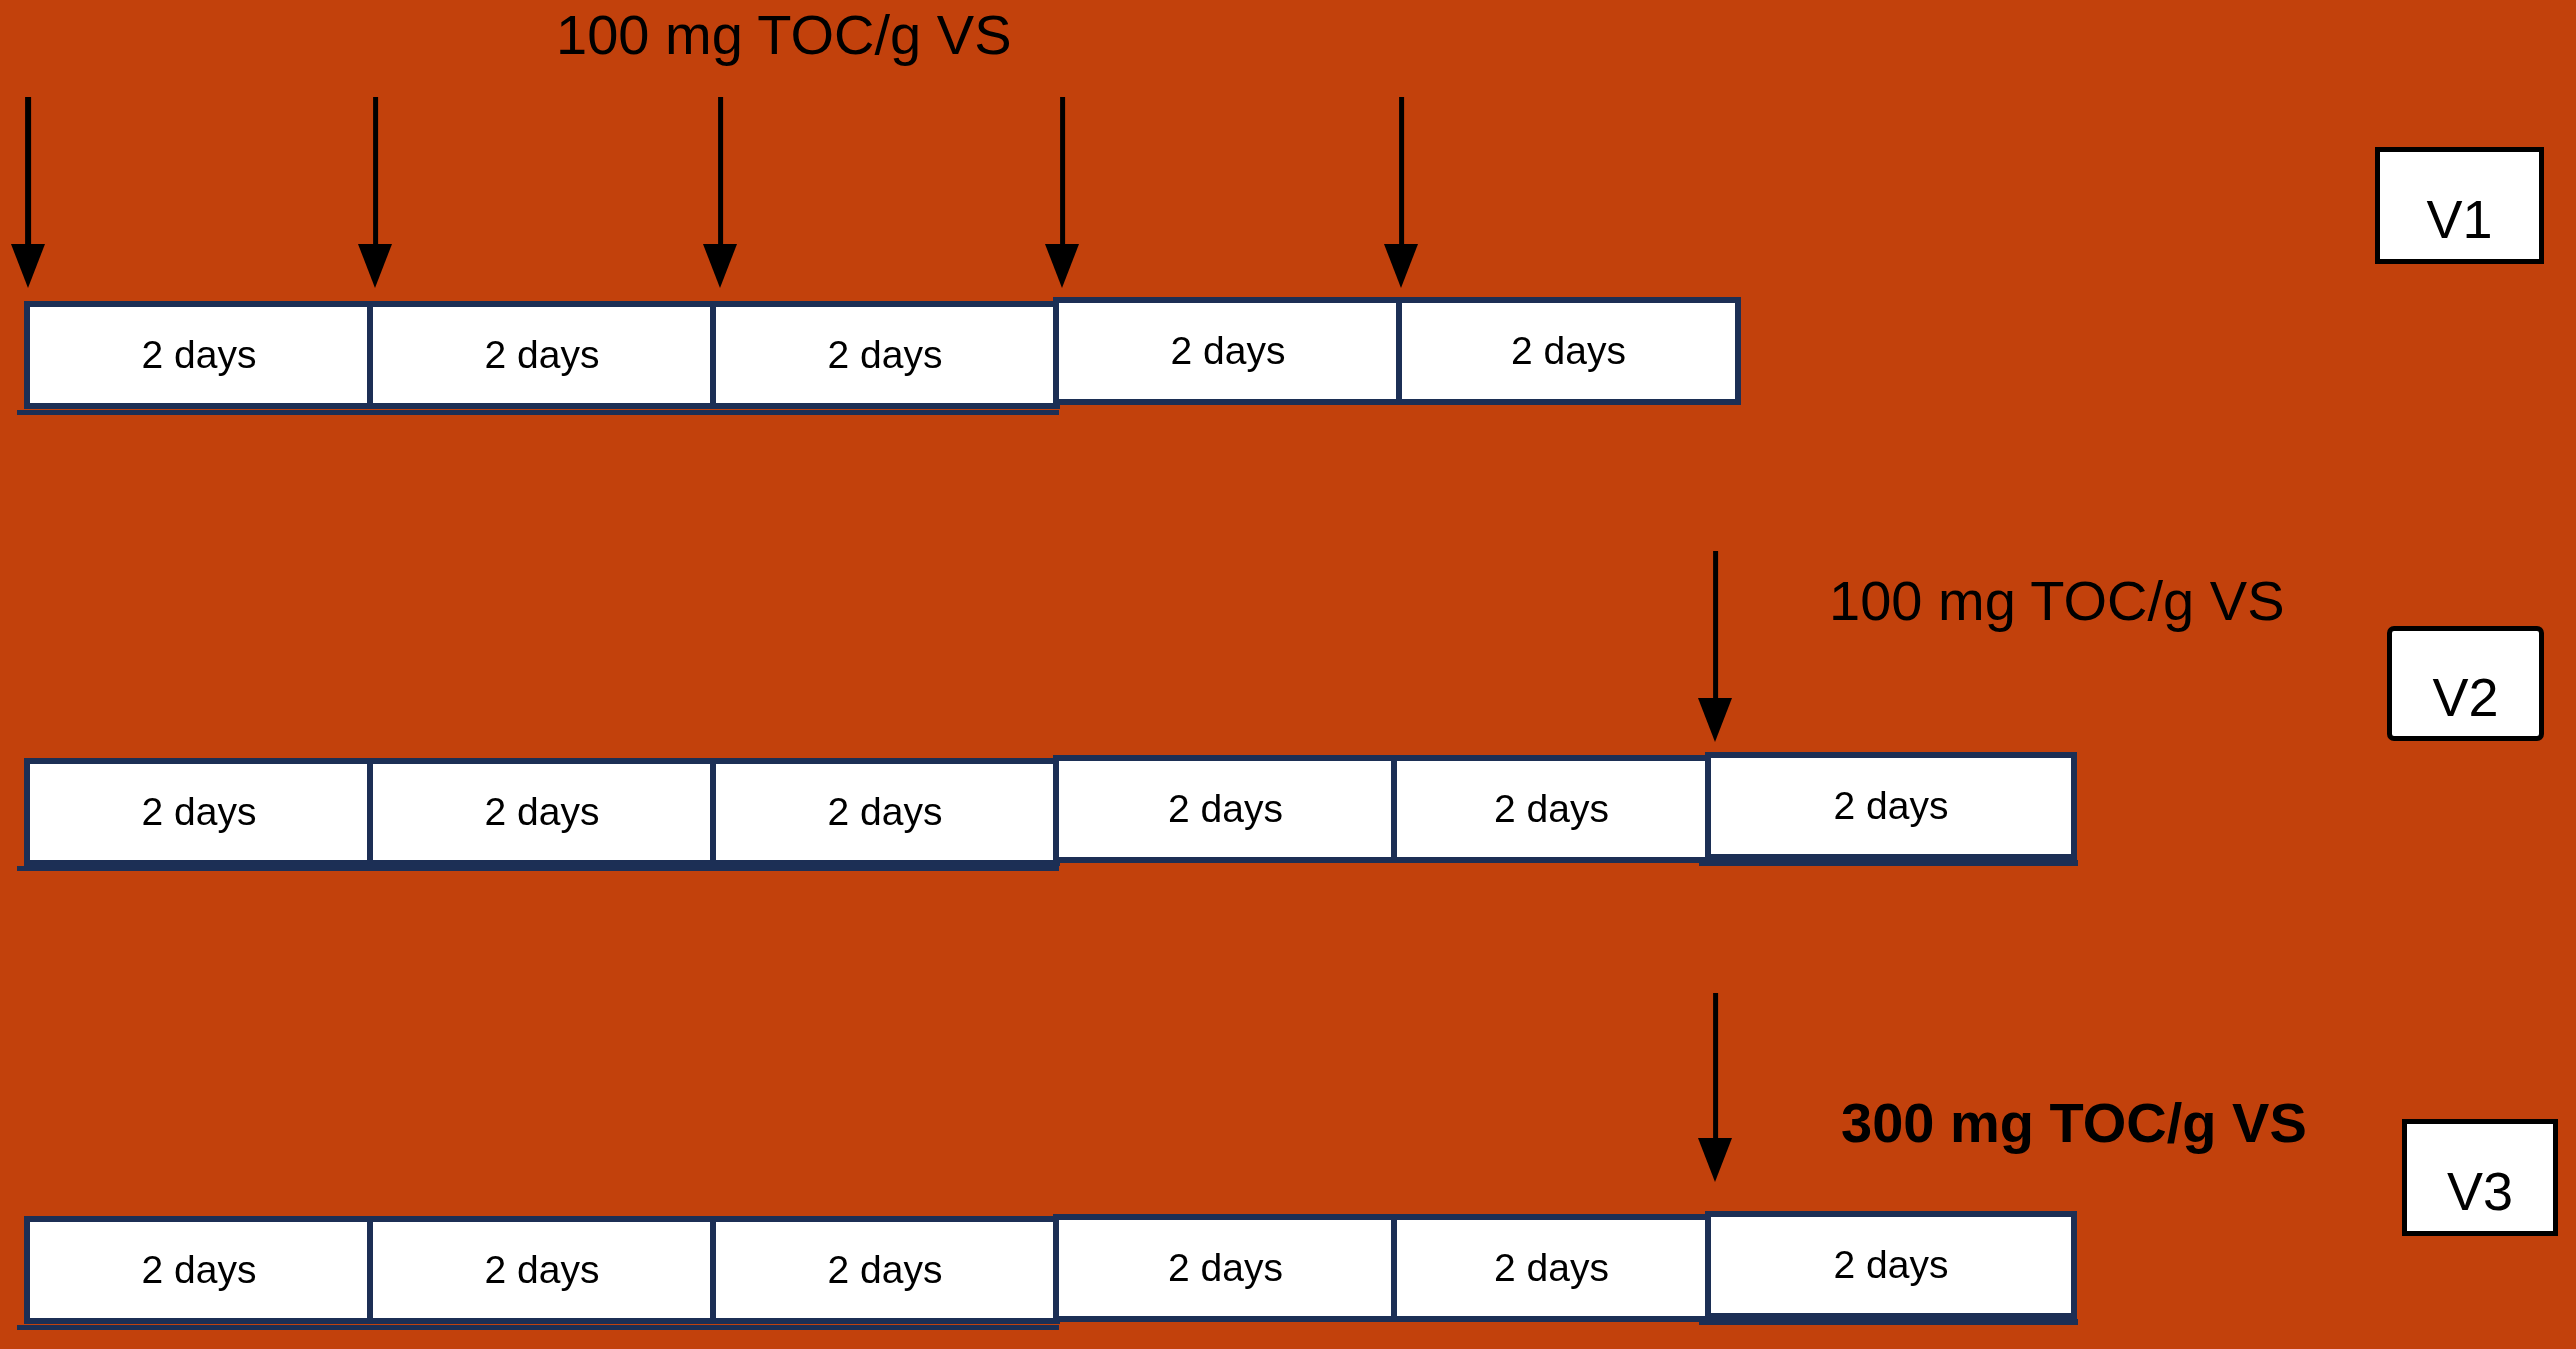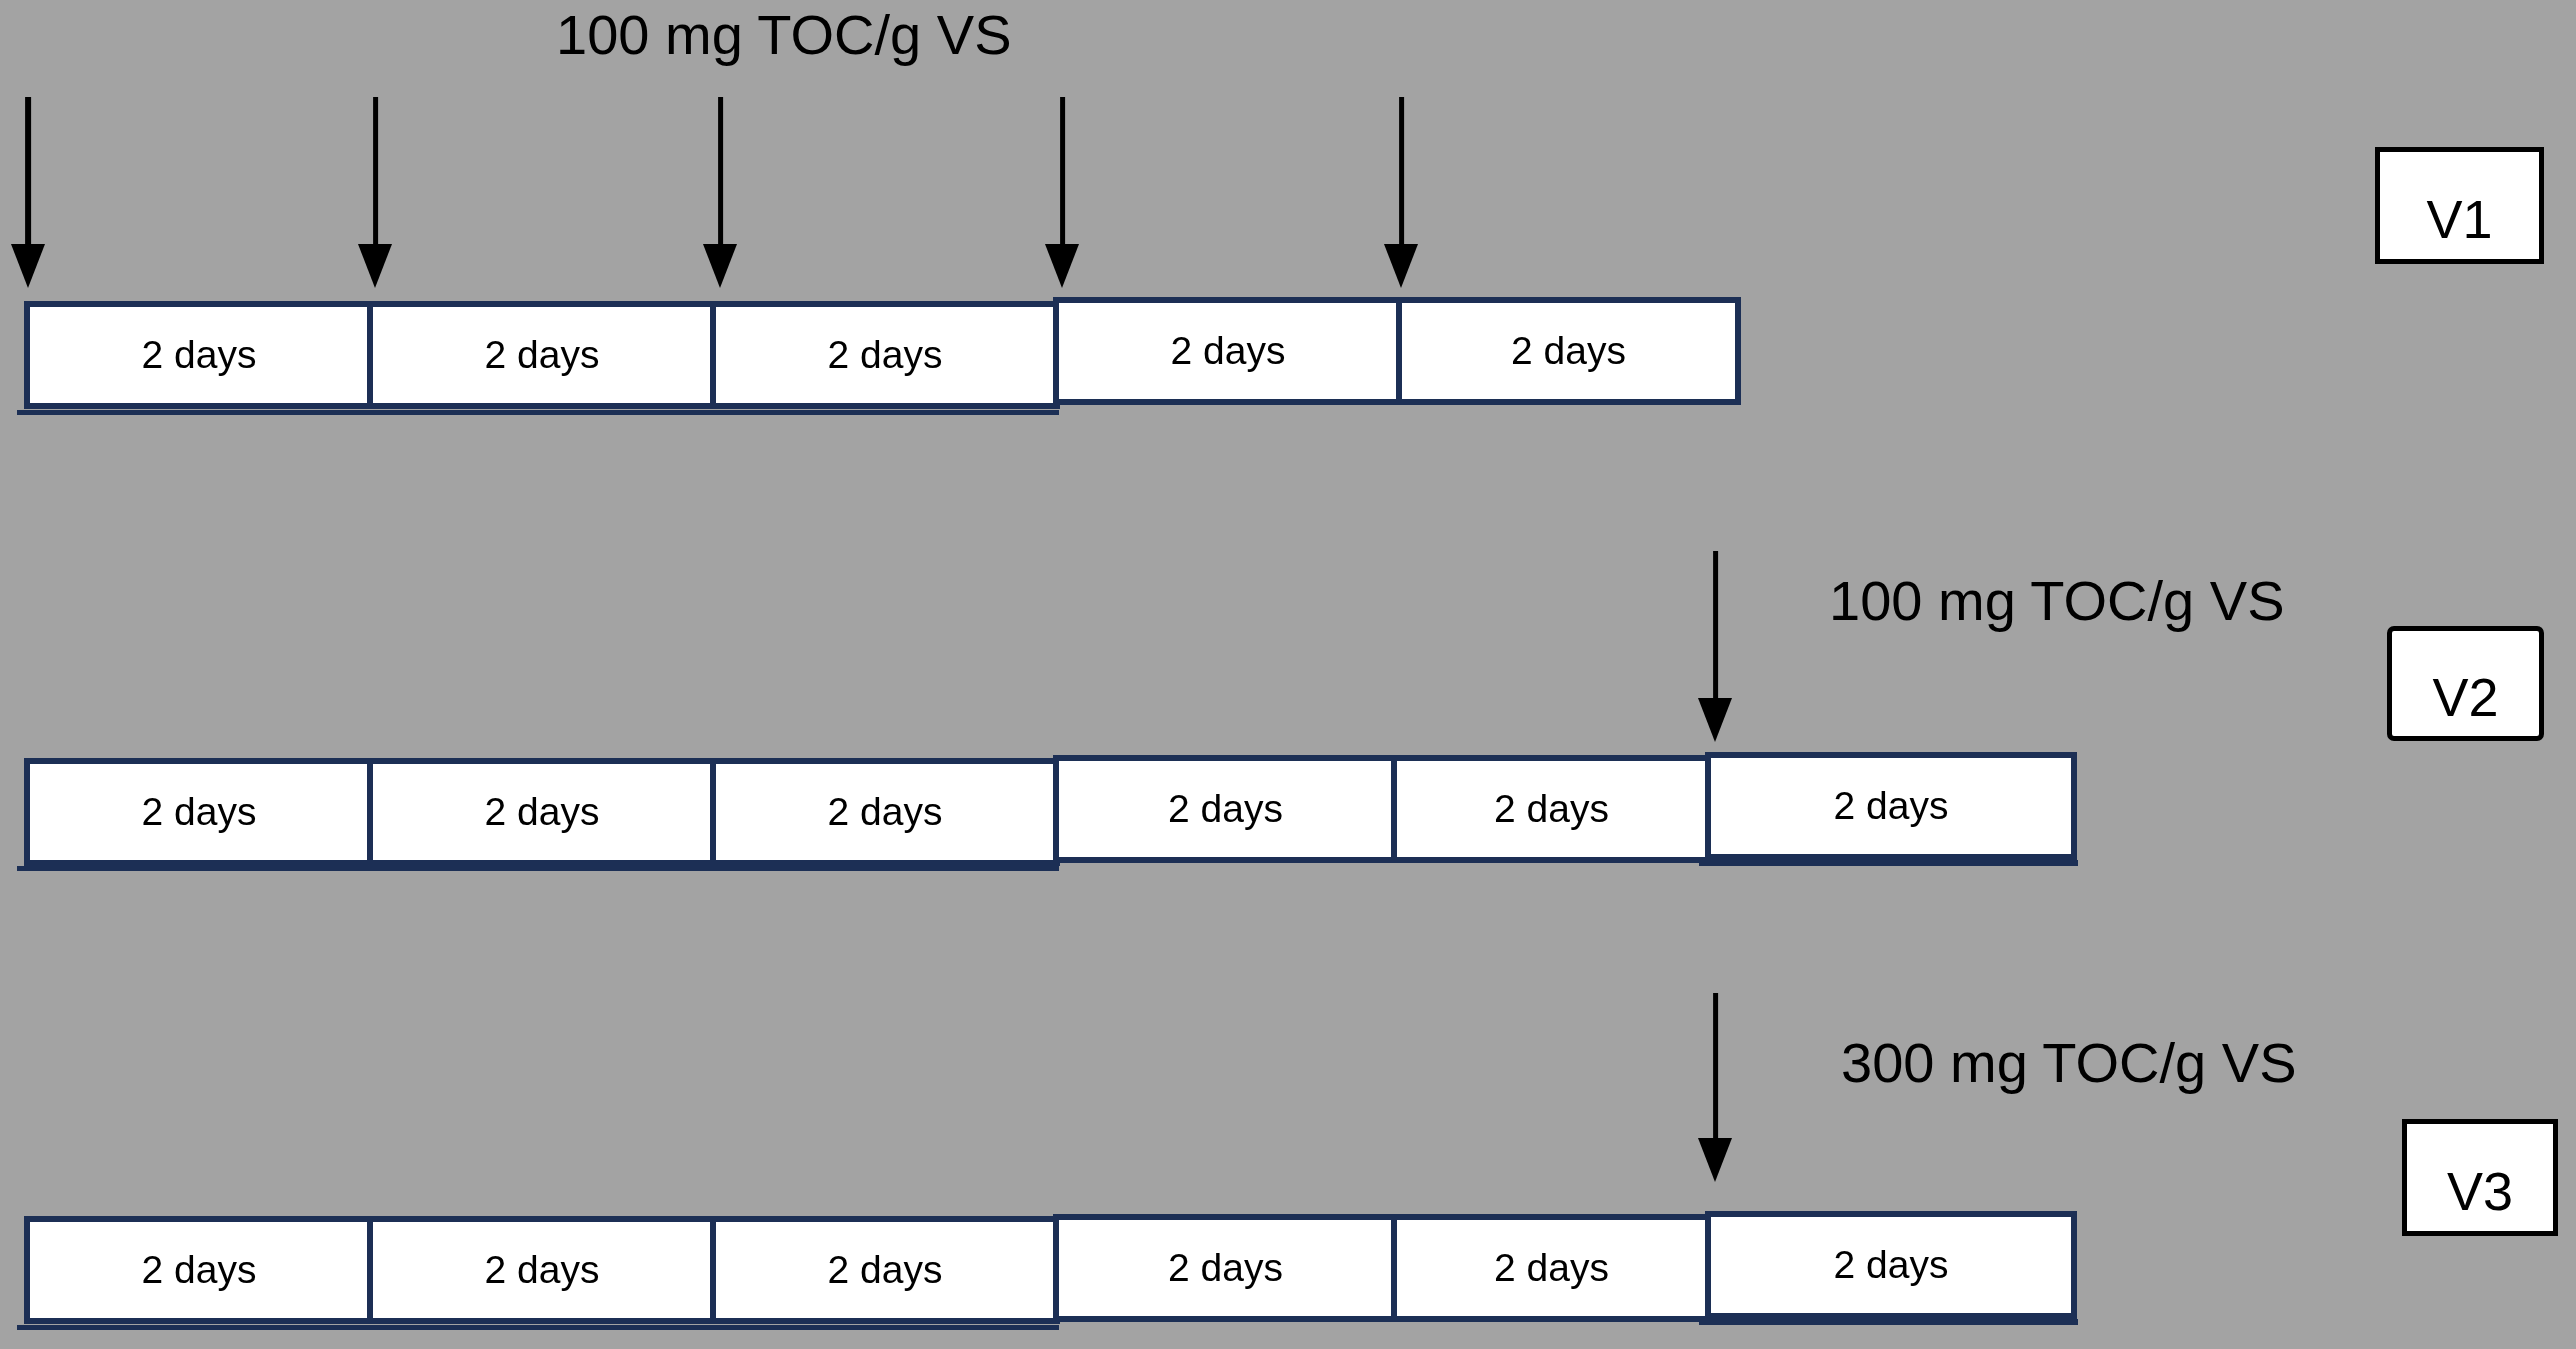--- a/index.html
+++ b/index.html
@@ -59,21 +59,21 @@
     display: flex;
     align-items: center;
     justify-content: center;
     padding-top: 26px;
     font-size: 54px;
   }
 </style>
 </head>
 <body>
 
-<div class="canvas" style="--navy: #1c2f55; --ink: #000000; background: #a3a3a3;">
+<div class="canvas" style="--navy: #1c2f55; --ink: #000000; background: #c2410c;">
 
   <section>
     <div class="dose" style="left:556px; top:1.9px; width:444px; text-align:center;">100 mg TOC/g VS</div>
 
     <div class="arrow" style="left:10.6px;   top:97px; height:191px;">
       <span class="shaft"></span>
         <span class="head"></span>
     </div>
     <div class="arrow" style="left:358px;  top:97px; height:191px;">
       <span class="shaft"></span>
@@ -121,21 +121,21 @@
     <div class="cell" style="left:1705px; top:752px; width:372px; height:108px;">2 days</div>
 
     <div class="vbox" style="left:2387px; top:626px; width:157px; height:115px;border-radius:7px;">V2</div>
   </section>
 
   <section>
     <div class="arrow" style="left:1698px; top:993px; height:189px;">
       <span class="shaft"></span>
         <span class="head"></span>
     </div>
-    <div class="dose" style="left:1841px; top:1030px;">300 mg TOC/g VS</div>
+    <div class="dose" style="left:1841px; top:1090px;font-weight:bold;">300 mg TOC/g VS</div>
 
     <div class="gline" style="left:17.4px; top:1325px; width:1042px; height:4.8px;"></div>
     <div class="gline" style="left:1699px; top:1319px; width:379px; height:5.8px;"></div>
 
     <div class="cell" style="left:24px;   top:1216px; width:350px; height:108px;">2 days</div>
     <div class="cell" style="left:367px;  top:1216px; width:350px; height:108px;">2 days</div>
     <div class="cell" style="left:710px;  top:1216px; width:350px; height:108px;">2 days</div>
     <div class="cell" style="left:1053px; top:1214px; width:345px; height:108px;">2 days</div>
     <div class="cell" style="left:1391px; top:1214px; width:321px; height:108px;">2 days</div>
     <div class="cell" style="left:1705px; top:1211px; width:372px; height:108px;">2 days</div>

